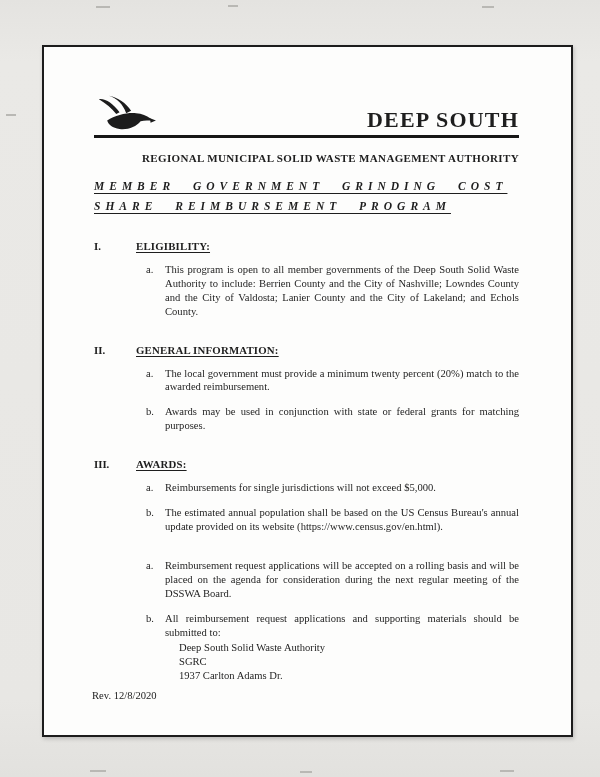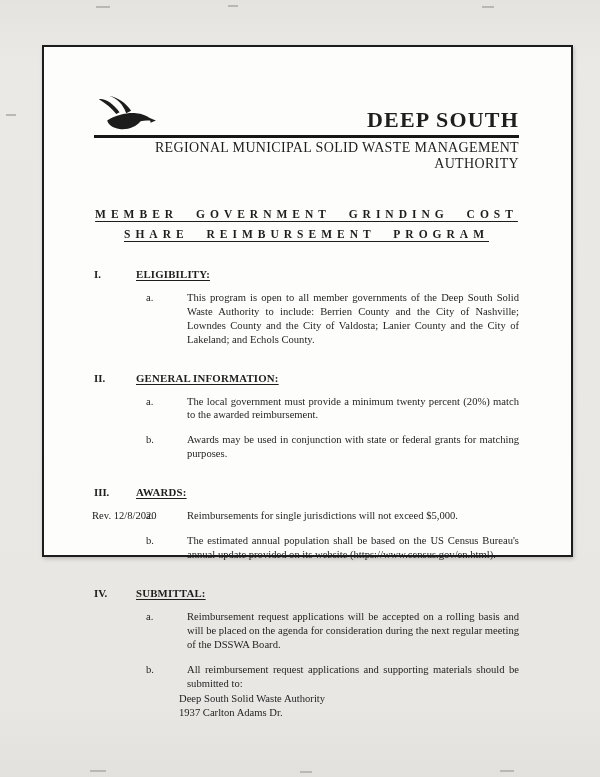--- a/index.html
+++ b/index.html
@@ -11,63 +11,63 @@
     overflow: hidden;
   }
   .canvas {
     position: absolute; inset: 0;
     background: linear-gradient(180deg, #e4e3e0 0%, #eae9e6 8%, #e8e7e4 90%, #e2e1de 100%);
   }
   .scan-mark { position: absolute; background: #b9b8b4; }
   .page {
     position: absolute;
     left: 42px; top: 45px;
-    width: 531px; height: 512px;
+    width: 531px; height: 692px;
     background: #fdfdfc;
     border: 2px solid #1c1c1c;
     box-shadow: 1px 2px 4px rgba(0,0,0,0.18);
   }
   .content {
     position: relative;
     height: 100%;
     padding: 48px 52px 0 50px;
     color: #1e1e1e;
   }
   
   .letterhead { display: flex; justify-content: space-between; align-items: flex-end; }
   .logo { width: 58px; height: 38px; margin-left: 4px; }
   .org-name {
     font-size: 22px; font-weight: bold; letter-spacing: 1.2px;
     line-height: 1; padding-bottom: 2px;
   }
   .rule { height: 3px; background: #161616; margin-top: 2px; }
   .org-subtitle {
-    text-align: right; font-weight: normal; font-size: 14px;
-    letter-spacing: 0.35px; margin-top: 2px;
+    text-align: right; font-weight: bold; font-size: 11px;
+    letter-spacing: 0.35px; margin-top: 14px;
   }
   
-  .doc-title { margin-top: 32px; text-align: center; }
+  .doc-title { margin-top: 12px; text-align: left; font-style: italic; }
   .doc-title .line {
     display: inline-block;
     font-weight: bold; font-size: 11.5px;
     letter-spacing: 5px; word-spacing: 10px;
     text-decoration: underline;
     text-underline-offset: 3px;
     line-height: 1.55;
   }
   
   .sections { margin-top: 24px; }
   .section { margin-bottom: 25px; }
   .sec-head { display: flex; font-size: 10.8px; font-weight: bold; }
   .sec-num { width: 42px; flex-shrink: 0; }
   .sec-heading { text-decoration: underline; text-underline-offset: 2px; letter-spacing: 0.2px; }
   .item { display: flex; margin: 11px 0 0 52px; font-size: 10.6px; line-height: 1.32; }
   .item-label { width: 19px; flex-shrink: 0; }
   .item-body { flex: 1; }
-  .item-text { display: block; text-align: justify; margin-left: 22px; }
+  .item-text { display: block; text-align: justify; }
   .address { margin: 1px 0 0 14px; }
   .address div { line-height: 1.3; }
   .email { text-decoration: underline; text-underline-offset: 1.5px; }
   
   .footer-rev {
     position: absolute; left: 48px; bottom: 34px;
     font-size: 10.6px; color: #222;
   }
 </style>
 </head>
@@ -143,34 +143,31 @@
             <span class="item-label">a.</span>
             <span class="item-text">Reimbursements for single jurisdictions will not exceed $5,000.</span>
           </div>
           <div class="item">
             <span class="item-label">b.</span>
             <span class="item-text">The estimated annual population shall be based on the US Census Bureau's annual update provided on its website (https://www.census.gov/en.html).</span>
           </div>
         </div>
 
         <div class="section">
-          <div class="sec-head">
-            <span class="sec-num">IV.</span>
-            <span class="sec-heading">SUBMITTAL:</span>
-          </div>
           <div class="item">
             <span class="item-label">a.</span>
             <span class="item-text">Reimbursement request applications will be accepted on a rolling basis and will be placed on the agenda for consideration during the next regular meeting of the DSSWA Board.</span>
           </div>
           <div class="item">
             <span class="item-label">b.</span>
             <div class="item-body">
               <span class="item-text">All reimbursement request applications and supporting materials should be submitted to:</span>
               <div class="address">
                 <div>Deep South Solid Waste Authority</div>
+                <div>SGRC</div>
                 <div>1937 Carlton Adams Dr.</div>
               </div>
             </div>
           </div>
         </div>
 
       </div>
 
       <div class="footer-rev">Rev. 12/8/2020</div>
 

